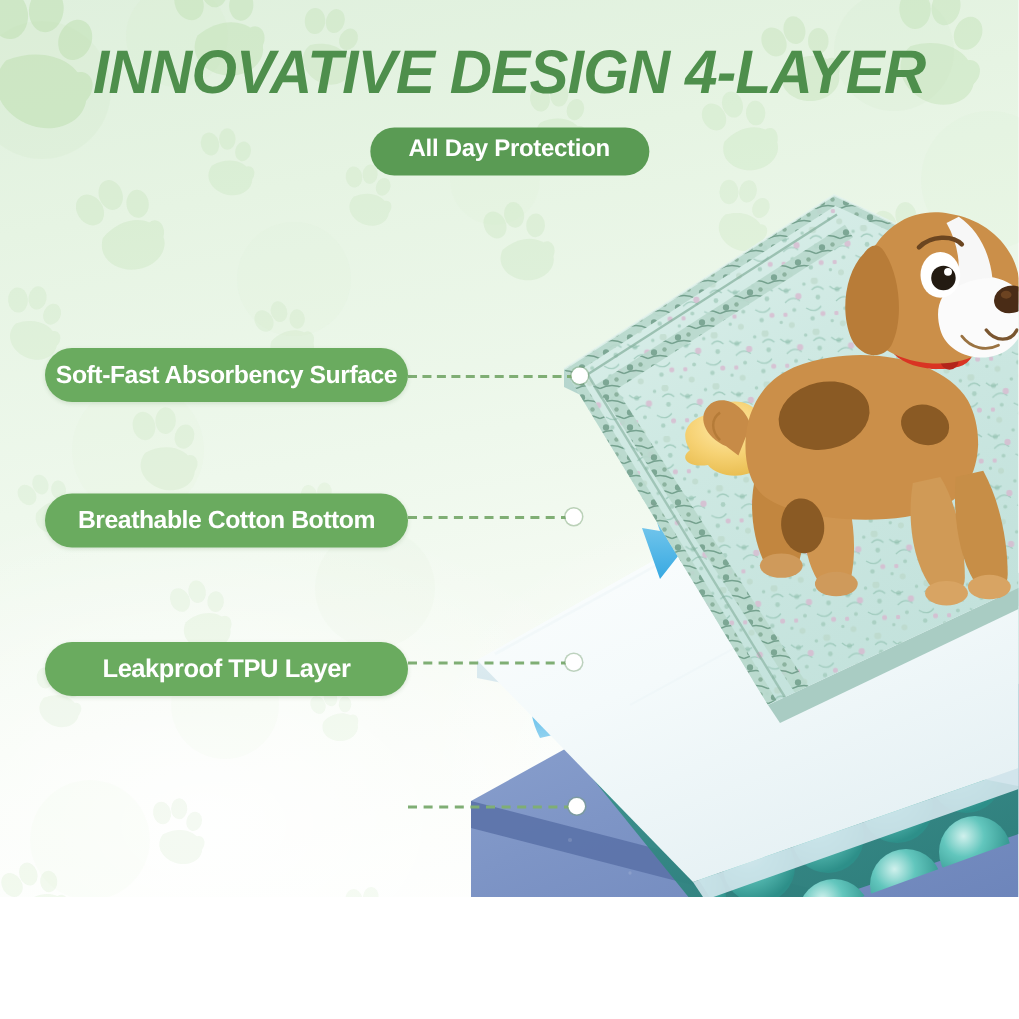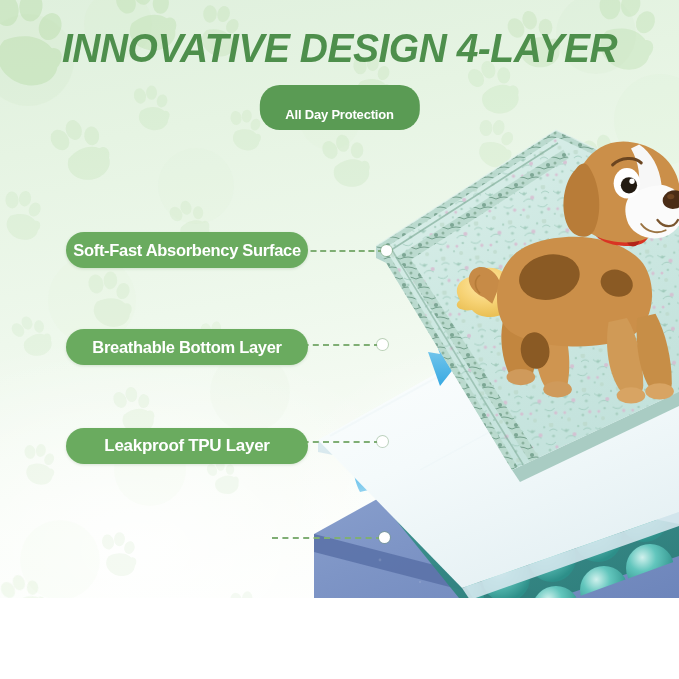--- a/index.html
+++ b/index.html
@@ -48,23 +48,23 @@
     white-space: nowrap;
   }
 
   .badge {
     position: absolute;
     left: 50%;
     top: 85px;
     transform: translateX(-50%);
     background: #5a9b54;
     color: #ffffff;
-    font-size: 13px;
+    font-size: 16px;
     font-weight: 700;
-    padding: 22px 26px 8px 26px;
+    padding: 6px 26px 8px 26px;
     border-radius: 20px;
     white-space: nowrap;
     letter-spacing: -0.2px;
   }
 
   
   .pill {
     position: absolute;
     left: 30px;
     width: 242px;
@@ -74,21 +74,20 @@
     color: #ffffff;
     font-size: 16.5px;
     font-weight: 700;
     display: flex;
     align-items: center;
     justify-content: center;
     letter-spacing: -0.3px;
     white-space: nowrap;
     box-shadow: 0 1px 3px rgba(70,120,60,0.18);
     z-index: 40;
-    margin-left: 36px;
   }
   .pill.narrow { font-size: 17px; }
 
   
   .connector {
     position: absolute;
     height: 0;
     border-top: 2px dashed #7fae74;
     z-index: 35;
   }
@@ -478,16 +477,16 @@
   <div class="connector" style="left:272px; width:108px; top:344px;"></div>
   <div class="dot" style="left:377px; top:339px;"></div>
 
   <div class="connector" style="left:272px; width:108px; top:441px;"></div>
   <div class="dot" style="left:377px; top:436px;"></div>
 
   <div class="connector" style="left:272px; width:110px; top:537px;"></div>
   <div class="dot" style="left:379px; top:532px;"></div>
 
   <div class="pill" style="top:232px;">Soft-Fast Absorbency Surface</div>
-  <div class="pill" style="top:329px;">Breathable Bottom Layer</div>
+  <div class="pill" style="top:329px;">Breathable Cotton Bottom</div>
   <div class="pill narrow" style="top:428px;">Leakproof TPU Layer</div>
 
 </div>
 
 </body></html>

